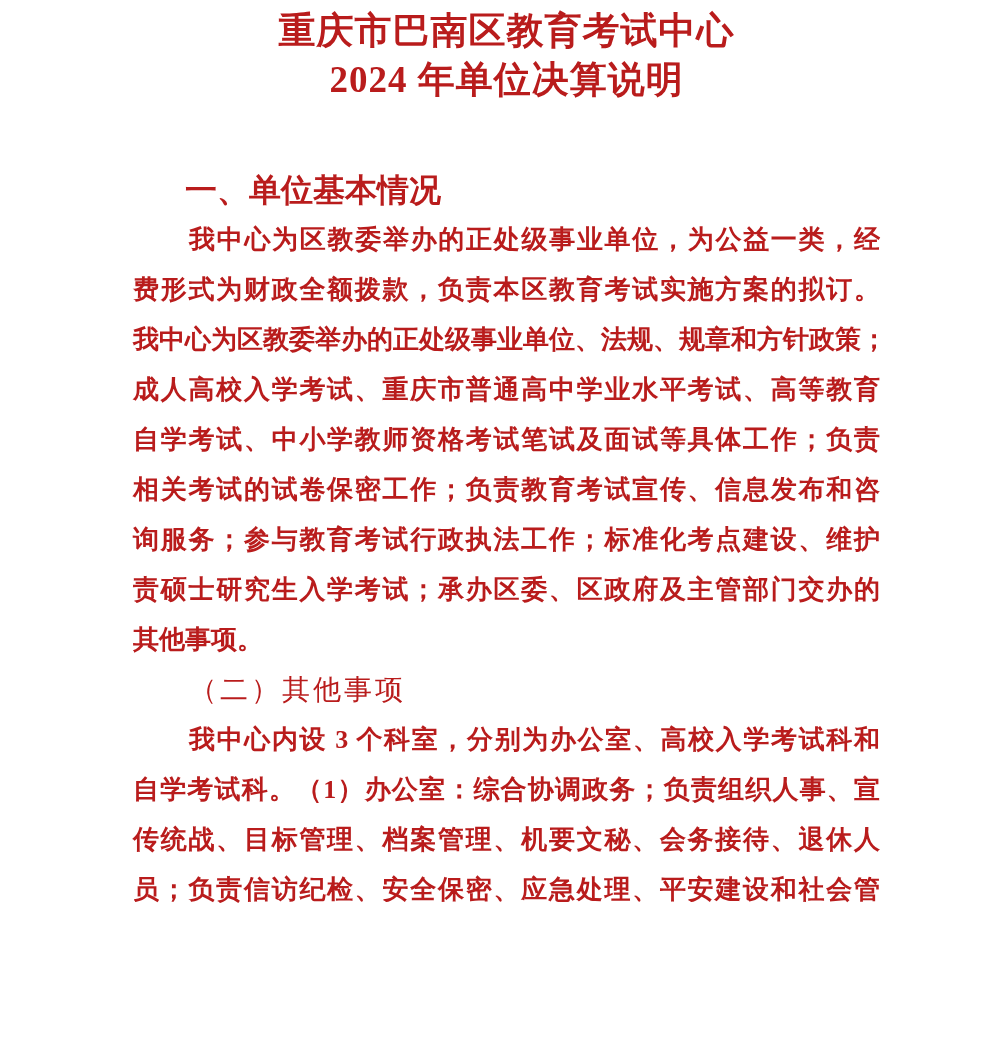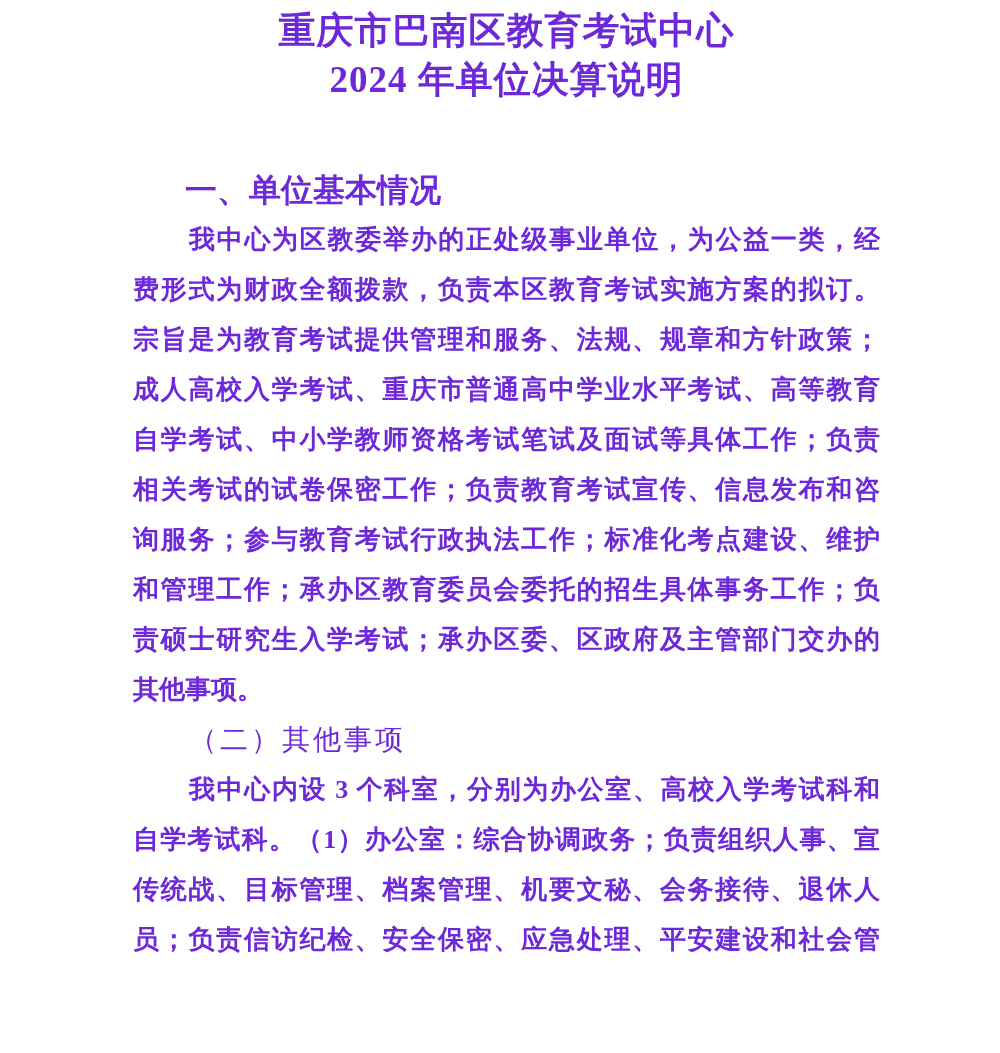--- a/index.html
+++ b/index.html
@@ -2,21 +2,21 @@
 <html><head>
 <meta charset="utf-8">
 <style>
   * { margin: 0; padding: 0; box-sizing: border-box; }
   html, body { background: #ffffff; }
   .page {
     position: relative;
     width: 1000px;
     height: 1053px;
     background: #ffffff;
-    color: #6d28d9;
+    color: #b91c1c;
     overflow: hidden;
     font-family: "Liberation Serif", "DejaVu Serif", serif;
   }
   .content {
     position: absolute;
     left: 133px;
     top: 0;
     width: 747px;
   }
   .doc-title {
@@ -71,26 +71,25 @@
       <div>重庆市巴南区教育考试中心</div>
       <div>2024 年单位决算说明</div>
     </div>
 
     <div class="h1">一、单位基本情况</div>
 
 
     <div class="para">
       <div class="line first">我中心为区教委举办的正处级事业单位，为公益一类，经</div>
       <div class="line">费形式为财政全额拨款，负责本区教育考试实施方案的拟订。</div>
-      <div class="line">宗旨是为教育考试提供管理和服务、法规、规章和方针政策；</div>
+      <div class="line">我中心为区教委举办的正处级事业单位、法规、规章和方针政策；</div>
       <div class="line">成人高校入学考试、重庆市普通高中学业水平考试、高等教育</div>
       <div class="line">自学考试、中小学教师资格考试笔试及面试等具体工作；负责</div>
       <div class="line">相关考试的试卷保密工作；负责教育考试宣传、信息发布和咨</div>
       <div class="line">询服务；参与教育考试行政执法工作；标准化考点建设、维护</div>
-      <div class="line">和管理工作；承办区教育委员会委托的招生具体事务工作；负</div>
       <div class="line">责硕士研究生入学考试；承办区委、区政府及主管部门交办的</div>
       <div class="line end">其他事项。</div>
     </div>
 
     <div class="sub-heading">（二）其他事项</div>
 
     <div class="para">
       <div class="line first">我中心内设 3 个科室，分别为办公室、高校入学考试科和</div>
       <div class="line">自学考试科。（1）办公室：综合协调政务；负责组织人事、宣</div>
       <div class="line">传统战、目标管理、档案管理、机要文秘、会务接待、退休人</div>

